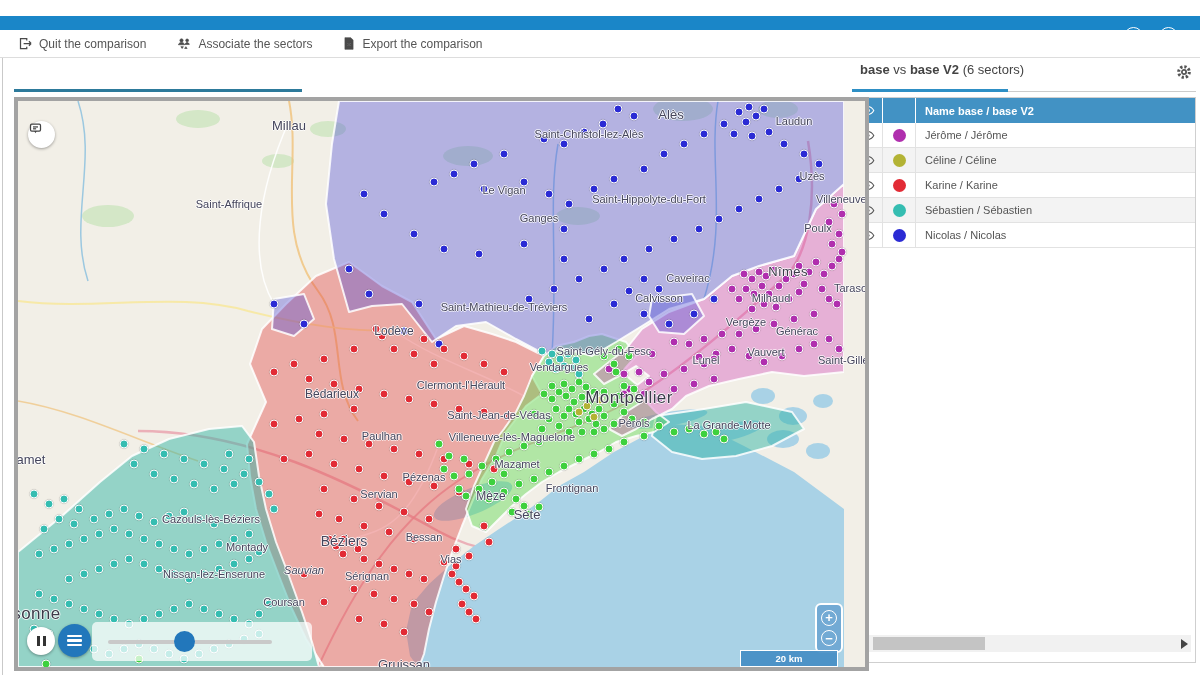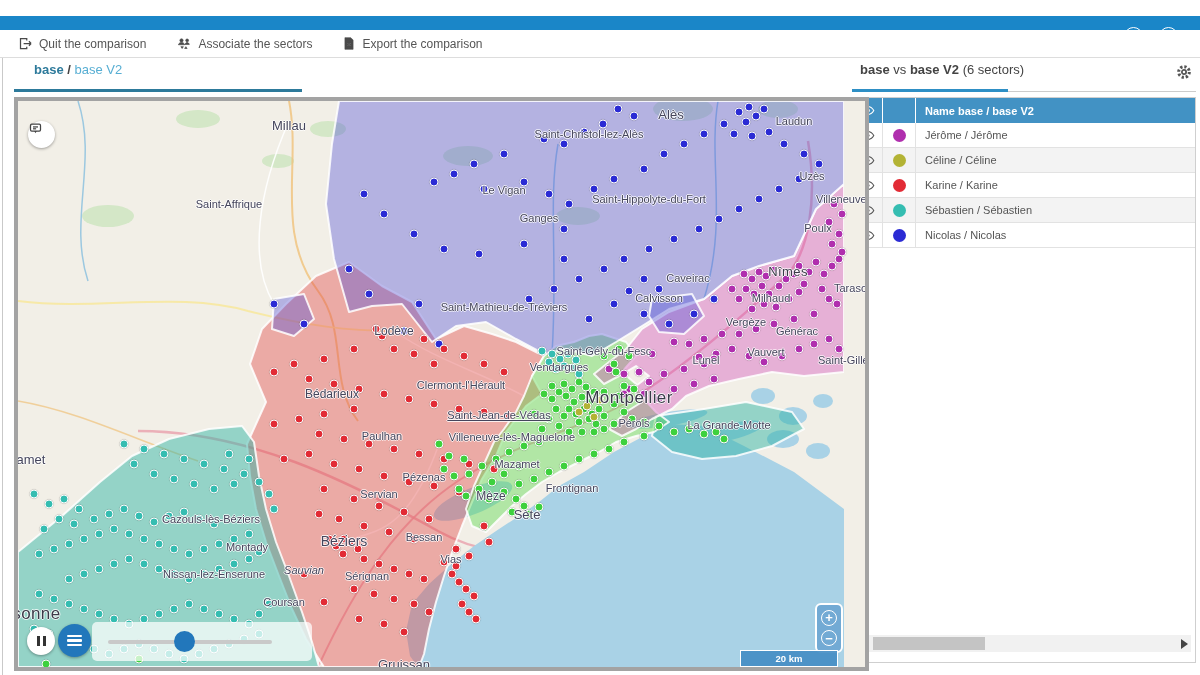--- a/index.html
+++ b/index.html
@@ -148,23 +148,20 @@
   <div class="tb-item">
     <svg width="14" height="15" viewBox="0 0 24 24">
         <path d="M5 2h10l4 4v16H5z" fill="#4a4a4a"></path>
         <text x="12" y="17" font-size="10" fill="#fff" text-anchor="middle" font-family="Liberation Sans,sans-serif" font-weight="bold">x</text>
       </svg>
     <span>Export the comparison</span>
   </div>
 </div>
 
 <div class="tabrow">
-  <div class="tab-label">
-    <span class="tab-b1">base</span><span class="tab-sep"> / </span><span class="tab-b2">base V2</span>
-  </div>
   <div class="tab-underline"></div>
 </div>
 
 <div class="panel-titlerow">
   <div class="panel-title">
     <span class="pt-b">base</span><span> vs </span><span class="pt-b">base V2</span><span> (6 sectors)</span>
   </div>
   <div class="panel-underline"></div>
   <div class="panel-underline-rest"></div>
   <div class="gear-btn">
@@ -760,21 +757,21 @@
       <div class="mlabel" style="left: 748px; top: 251px;">Vauvert</div>
       <div class="mlabel left" style="left: 800px; top: 259px;">Saint-Gilles</div>
       <div class="mlabel" style="left: 688px; top: 259px;">Lunel</div>
       <div class="mlabel" style="left: 586px; top: 250px;">Saint-Gély-du-Fesc</div>
       <div class="mlabel" style="left: 541px; top: 266px;">Vendargues</div>
       <div class="mlabel" style="left: 486px; top: 206px;">Saint-Mathieu-de-Tréviers</div>
       <div class="mlabel" style="left: 376px; top: 230px; font-size: 12px;">Lodève</div>
       <div class="mlabel" style="left: 443px; top: 284px;">Clermont-l'Hérault</div>
       <div class="mlabel" style="left: 314px; top: 293px; font-size: 12px;">Bédarieux</div>
       <div class="mlabel big" style="left: 611px; top: 297px; font-size: 17px;">Montpellier</div>
-      <div class="mlabel" style="left: 481px; top: 314px; text-decoration: underline;">Saint-Jean-de-Védas</div>
+      <div class="mlabel" style="left: 481px; top: 314px;">Saint-Jean-de-Védas</div>
       <div class="mlabel" style="left: 494px; top: 336px;">Villeneuve-lès-Maguelone</div>
       <div class="mlabel" style="left: 616px; top: 322px;">Pérols</div>
       <div class="mlabel" style="left: 711px; top: 324px;">La Grande-Motte</div>
       <div class="mlabel" style="left: 364px; top: 335px;">Paulhan</div>
       <div class="mlabel" style="left: 406px; top: 376px;">Pézenas</div>
       <div class="mlabel" style="left: 361px; top: 393px;">Servian</div>
       <div class="mlabel" style="left: 499px; top: 363px;">Mazamet</div>
       <div class="mlabel" style="left: 473px; top: 395px; font-size: 12px;">Mèze</div>
       <div class="mlabel" style="left: 554px; top: 387px;">Frontignan</div>
       <div class="mlabel" style="left: 509px; top: 413px; font-size: 13px;">Sète</div>

